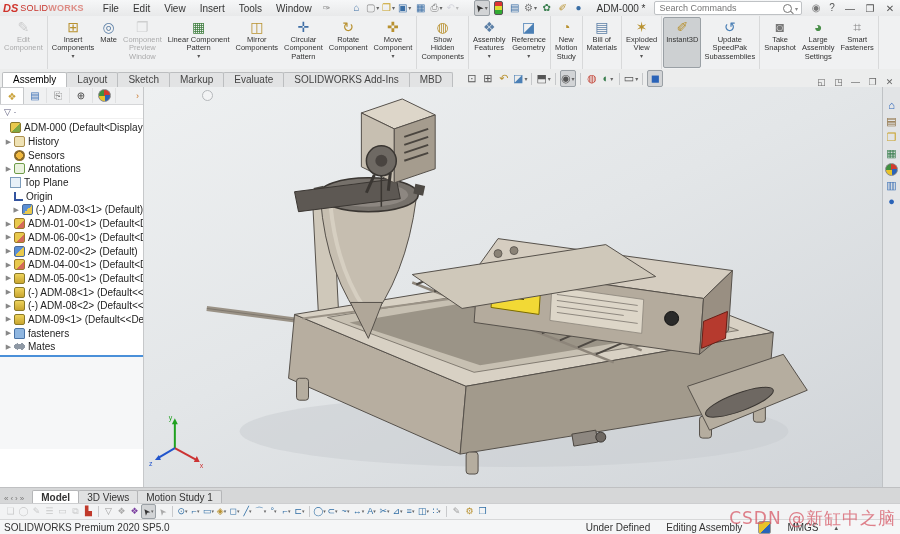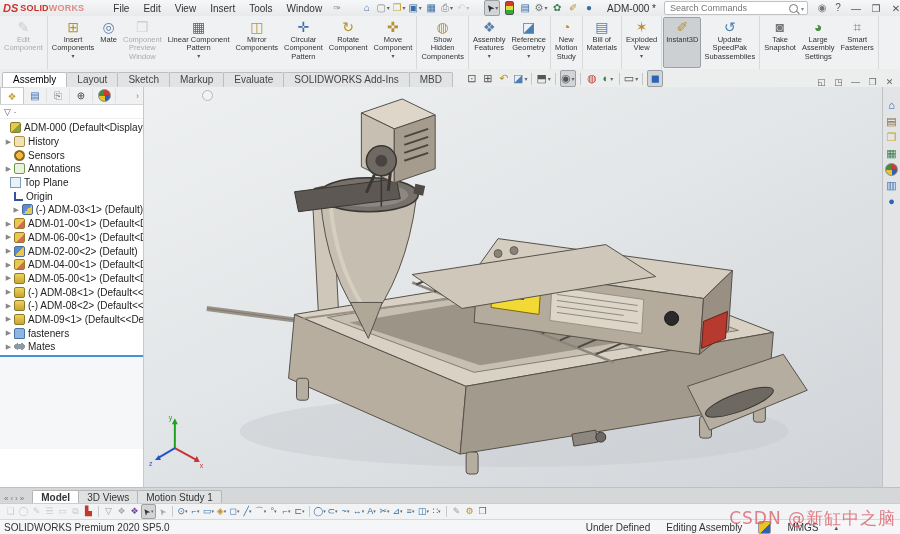--- a/index.html
+++ b/index.html
@@ -3,23 +3,23 @@
 <meta charset="utf-8">
 <style>
   html,body{margin:0;padding:0;background:#9aa0a6;}
   #app{position:relative;width:900px;height:534px;background:#eceded;overflow:hidden;
        font-family:"Liberation Sans",sans-serif;color:#222;user-select:none;}
   
   .titlebar{position:absolute;left:0;top:0;width:900px;height:16px;display:flex;align-items:center;
             background:linear-gradient(#f6f7f8,#e8e9ea);font-size:10px;border-bottom:1px solid #d7d8d9;}
   .logo{display:flex;align-items:center;margin-left:3px;white-space:nowrap;}
   .logo .ds{color:#d0342c;font-style:italic;font-weight:bold;font-size:11px;margin-right:2px;}
-  .logo .solid{color:#c8342c;font-weight:bold;font-size:9px;letter-spacing:.2px;}
+  .logo .solid{color:#c8342c;font-weight:normal;font-size:9px;letter-spacing:.2px;}
   .logo .works{color:#dd8b84;font-weight:bold;font-size:9px;letter-spacing:.2px;}
-  .menus{display:flex;margin-left:22px;}
+  .menus{display:flex;margin-left:12px;}
   .menus span{padding:0 7px;color:#333;cursor:default;}
   .irow{display:flex;align-items:center;}
   .itm{position:relative;display:flex;align-items:center;justify-content:center;height:14px;min-width:14px;
        margin:0 1px;font-size:10px;line-height:1;}
   .itm.pressed{background:#d2d4d6;border:1px solid #9aa0a5;border-radius:2px;}
   .itm.disabled{opacity:.4;}
   .itm .car{font-size:6px;color:#666;margin-left:1px;}
   .traffic{width:7px;height:12px;border:1px solid #555;border-radius:2px;
            background:linear-gradient(#d33 0 33%,#dd3 33% 66%,#3a3 66%);}
   .doc-title{margin:0 8px 0 10px;color:#333;white-space:nowrap;}

